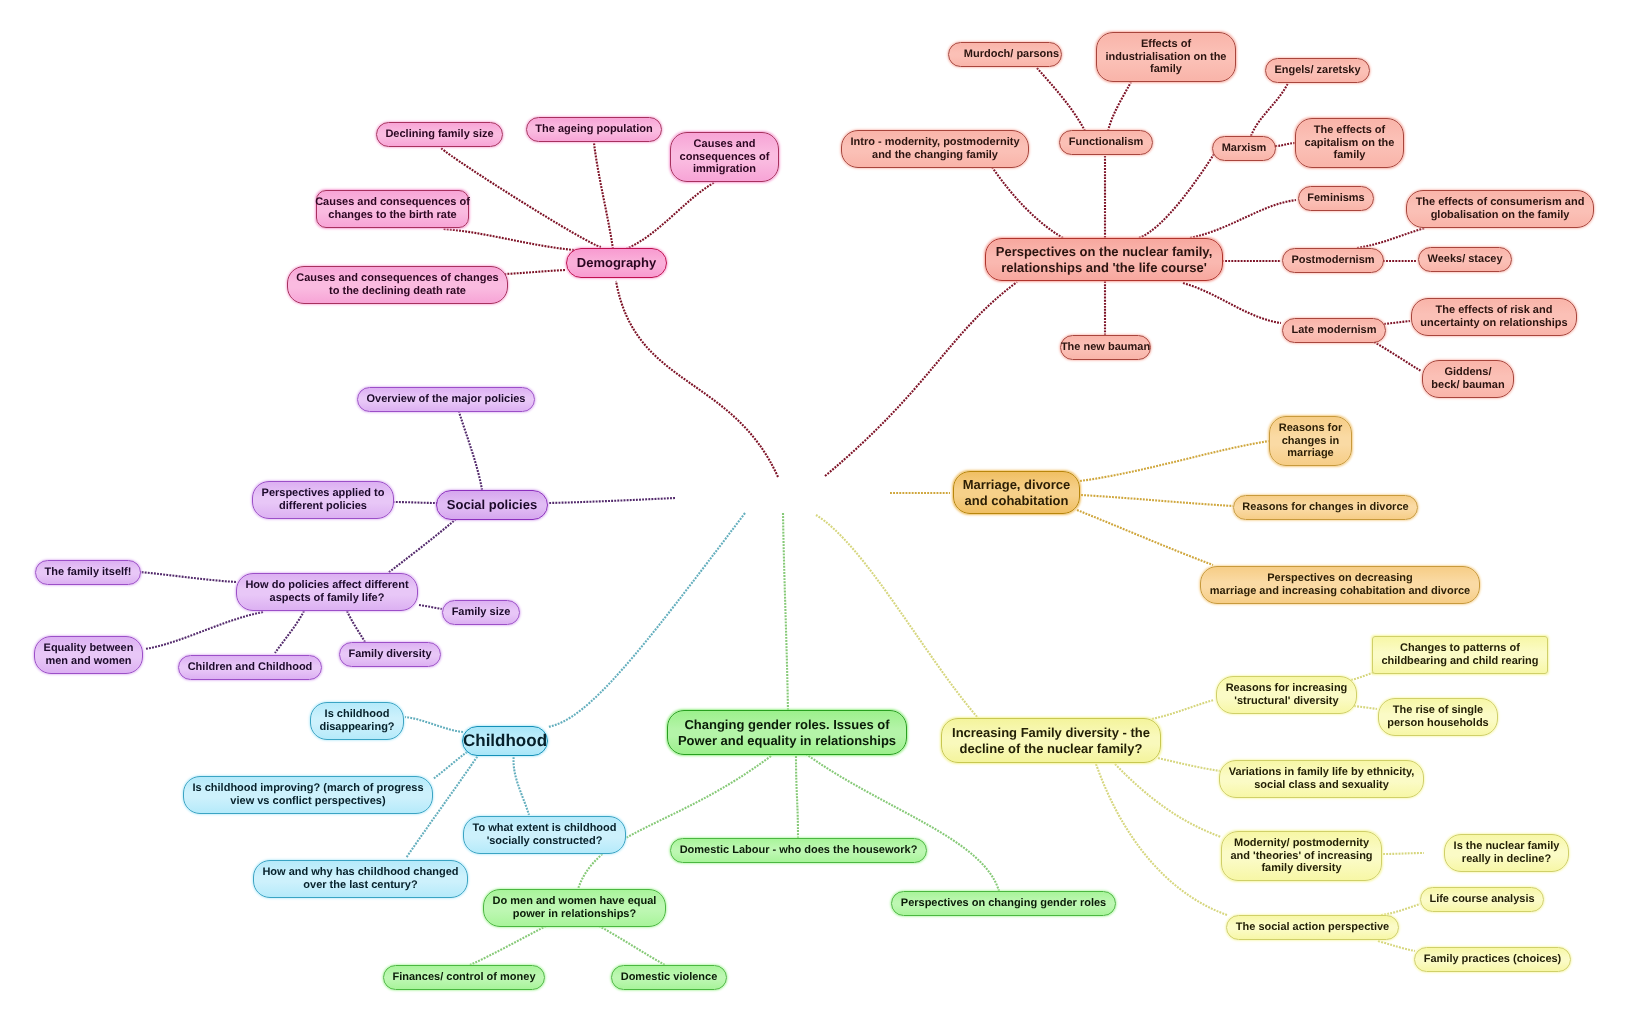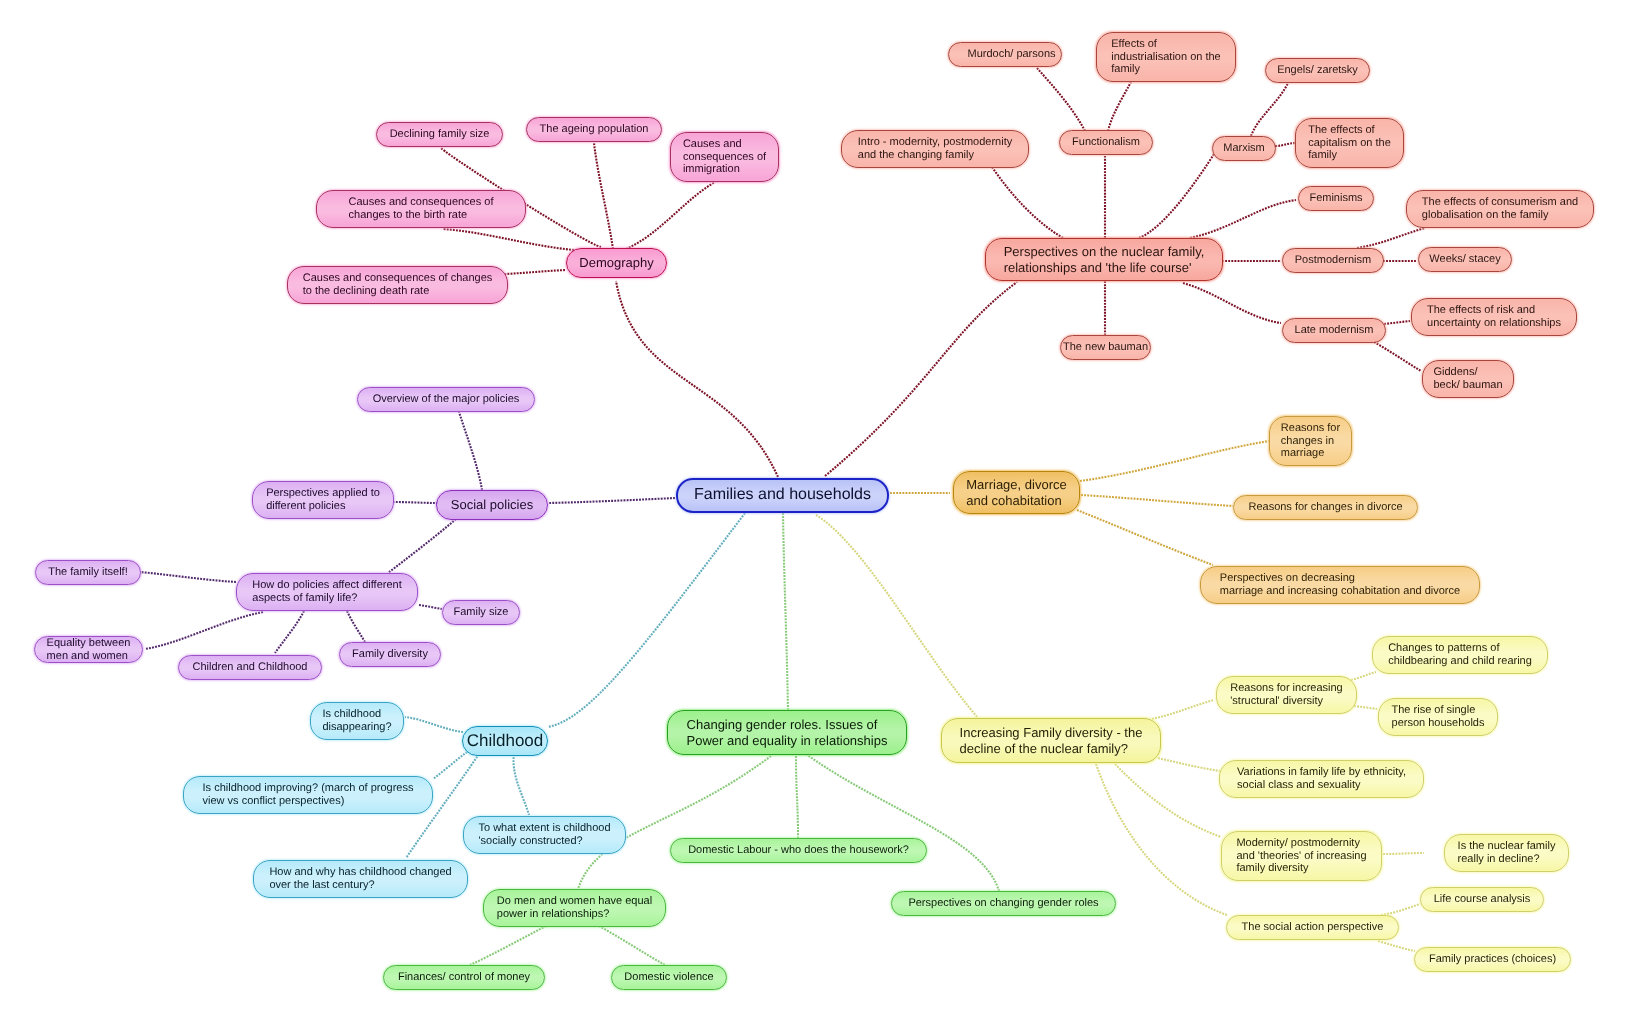--- a/index.html
+++ b/index.html
@@ -3,21 +3,21 @@
 <meta charset="utf-8">
 <title>Families and households - mind map</title>
 <style>
   html,body{margin:0;padding:0;background:#ffffff;}
   body{width:1627px;height:1027px;overflow:hidden;
        font-family:"Liberation Sans","DejaVu Sans",sans-serif;
        -webkit-font-smoothing:antialiased;text-rendering:geometricPrecision;}
   #mindmap{position:relative;width:1627px;height:1027px;background:#ffffff;}
   #edge-layer{position:absolute;left:0;top:0;width:1627px;height:1027px;pointer-events:none;}
   .node{position:absolute;box-sizing:border-box;display:flex;align-items:center;
-        justify-content:center;font-weight:normal;
+        justify-content:center;text-align:center;font-weight:bold;
         white-space:pre;line-height:1.18;letter-spacing:0;border-style:solid;
         cursor:default;}
 </style>
 </head>
 <body>
 
 <div id="mindmap">
   <svg id="edge-layer" viewBox="0 0 1627 1027" width="1627" height="1027" aria-hidden="true">
       <path d="M 778 477 C 732 375, 635 388, 616 281" fill="none" stroke="#7d1226" stroke-width="2.1" stroke-linecap="butt" stroke-dasharray="1.9 1.2"></path>
       <path d="M 825 476 C 931 388, 948 333, 1017 282" fill="none" stroke="#7d1226" stroke-width="2.1" stroke-linecap="butt" stroke-dasharray="1.9 1.2"></path>
@@ -69,28 +69,27 @@
       <path d="M 1152 719 C 1175 714, 1195 705, 1214 700" fill="none" stroke="#d6d67e" stroke-width="2.1" stroke-linecap="butt" stroke-dasharray="1.9 1.2"></path>
       <path d="M 1351 680 C 1360 678, 1368 674, 1376 672" fill="none" stroke="#d6d67e" stroke-width="2.1" stroke-linecap="butt" stroke-dasharray="1.9 1.2"></path>
       <path d="M 1354 706 C 1362 707, 1370 708, 1377 709" fill="none" stroke="#d6d67e" stroke-width="2.1" stroke-linecap="butt" stroke-dasharray="1.9 1.2"></path>
       <path d="M 1158 758 C 1179 763, 1200 768, 1220 771" fill="none" stroke="#d6d67e" stroke-width="2.1" stroke-linecap="butt" stroke-dasharray="1.9 1.2"></path>
       <path d="M 1115 764 C 1148 798, 1180 822, 1221 837" fill="none" stroke="#d6d67e" stroke-width="2.1" stroke-linecap="butt" stroke-dasharray="1.9 1.2"></path>
       <path d="M 1383 854 C 1398 854, 1410 853, 1424 853" fill="none" stroke="#d6d67e" stroke-width="2.1" stroke-linecap="butt" stroke-dasharray="1.9 1.2"></path>
       <path d="M 1096 764 C 1122 838, 1168 894, 1227 915" fill="none" stroke="#d6d67e" stroke-width="2.1" stroke-linecap="butt" stroke-dasharray="1.9 1.2"></path>
       <path d="M 1381 915 C 1396 913, 1408 908, 1420 904" fill="none" stroke="#d6d67e" stroke-width="2.1" stroke-linecap="butt" stroke-dasharray="1.9 1.2"></path>
       <path d="M 1378 941 C 1392 945, 1404 949, 1415 951" fill="none" stroke="#d6d67e" stroke-width="2.1" stroke-linecap="butt" stroke-dasharray="1.9 1.2"></path>
     </svg>
-<div class="node" style="left: 676px; top: 478px; width: 213px; height: 35px; border-radius: 17px; border-width: 2.3px; border-color: rgb(28, 36, 200); color: rgb(12, 16, 48); font-size: 16px; background: linear-gradient(rgb(184, 194, 246) 0%, rgb(204, 211, 251) 42%, rgb(204, 211, 251) 58%, rgb(184, 194, 246) 100%); box-shadow: rgb(184, 194, 246) 0px 0px 2.2px 0.6px;">Families and households</div>
     <div class="node" style="left: 566px; top: 248px; width: 101px; height: 30px; border-radius: 15px; border-width: 1.6px; border-color: rgb(192, 16, 80); color: rgb(43, 6, 33); font-size: 13px; background: linear-gradient(rgb(248, 154, 208) 0%, rgb(250, 175, 217) 42%, rgb(250, 175, 217) 58%, rgb(248, 154, 208) 100%); box-shadow: rgb(248, 154, 208) 0px 0px 2.2px 0.6px;">Demography</div>
     <div class="node" style="left: 376px; top: 122px; width: 127px; height: 25px; border-radius: 12.5px; border-width: 1.3px; border-color: rgb(168, 48, 94); color: rgb(43, 6, 33); font-size: 11px; background: linear-gradient(rgb(247, 164, 214) 0%, rgb(250, 187, 224) 42%, rgb(250, 187, 224) 58%, rgb(247, 164, 214) 100%); box-shadow: rgb(247, 164, 214) 0px 0px 2.2px 0.6px;">Declining family size</div>
     <div class="node" style="left: 526px; top: 117px; width: 136px; height: 25px; border-radius: 12.5px; border-width: 1.3px; border-color: rgb(168, 48, 94); color: rgb(43, 6, 33); font-size: 11px; background: linear-gradient(rgb(247, 164, 214) 0%, rgb(250, 187, 224) 42%, rgb(250, 187, 224) 58%, rgb(247, 164, 214) 100%); box-shadow: rgb(247, 164, 214) 0px 0px 2.2px 0.6px;">The ageing population</div>
     <div class="node" style="left: 670px; top: 132px; width: 109px; height: 50px; border-radius: 17px; border-width: 1.3px; border-color: rgb(168, 48, 94); color: rgb(43, 6, 33); font-size: 11px; background: linear-gradient(rgb(247, 164, 214) 0%, rgb(250, 187, 224) 42%, rgb(250, 187, 224) 58%, rgb(247, 164, 214) 100%); box-shadow: rgb(247, 164, 214) 0px 0px 2.2px 0.6px;">Causes and
 consequences of
 immigration</div>
-    <div class="node" style="left: 316px; top: 190px; width: 210px; height: 38px; border-radius: 17px; border-width: 1.3px; border-color: rgb(168, 48, 94); color: rgb(43, 6, 33); font-size: 11px; background: linear-gradient(rgb(247, 164, 214) 0%, rgb(250, 187, 224) 42%, rgb(250, 187, 224) 58%, rgb(247, 164, 214) 100%); box-shadow: rgb(247, 164, 214) 0px 0px 2.2px 0.6px;">Causes and consequences of
+    <div class="node" style="left: 316px; top: 190px; width: 153px; height: 38px; border-radius: 10px; border-width: 1.3px; border-color: rgb(168, 48, 94); color: rgb(43, 6, 33); font-size: 11px; background: linear-gradient(rgb(247, 164, 214) 0%, rgb(250, 187, 224) 42%, rgb(250, 187, 224) 58%, rgb(247, 164, 214) 100%); box-shadow: rgb(247, 164, 214) 0px 0px 2.2px 0.6px;">Causes and consequences of
 changes to the birth rate</div>
     <div class="node" style="left: 287px; top: 266px; width: 221px; height: 38px; border-radius: 17px; border-width: 1.3px; border-color: rgb(168, 48, 94); color: rgb(43, 6, 33); font-size: 11px; background: linear-gradient(rgb(247, 164, 214) 0%, rgb(250, 187, 224) 42%, rgb(250, 187, 224) 58%, rgb(247, 164, 214) 100%); box-shadow: rgb(247, 164, 214) 0px 0px 2.2px 0.6px;">Causes and consequences of changes
 to the declining death rate</div>
     <div class="node" style="left: 985px; top: 238px; width: 238px; height: 43px; border-radius: 17px; border-width: 1.6px; border-color: rgb(176, 52, 44); color: rgb(43, 20, 16); font-size: 13px; background: linear-gradient(rgb(247, 167, 158) 0%, rgb(250, 184, 176) 42%, rgb(250, 184, 176) 58%, rgb(247, 167, 158) 100%); box-shadow: rgb(247, 167, 158) 0px 0px 2.2px 0.6px;">Perspectives on the nuclear family,
 relationships and 'the life course'</div>
     <div class="node" style="left: 841px; top: 130px; width: 188px; height: 38px; border-radius: 17px; border-width: 1.3px; border-color: rgb(168, 69, 60); color: rgb(43, 20, 16); font-size: 11px; background: linear-gradient(rgb(249, 180, 169) 0%, rgb(251, 192, 182) 42%, rgb(251, 192, 182) 58%, rgb(249, 180, 169) 100%); box-shadow: rgb(249, 180, 169) 0px 0px 2.2px 0.6px;">Intro - modernity, postmodernity
 and the changing family</div>
     <div class="node" style="left: 1059px; top: 130px; width: 94px; height: 25px; border-radius: 12.5px; border-width: 1.3px; border-color: rgb(168, 69, 60); color: rgb(43, 20, 16); font-size: 11px; background: linear-gradient(rgb(249, 180, 169) 0%, rgb(251, 192, 182) 42%, rgb(251, 192, 182) 58%, rgb(249, 180, 169) 100%); box-shadow: rgb(249, 180, 169) 0px 0px 2.2px 0.6px;">Functionalism</div>
     <div class="node" style="left: 948px; top: 42px; width: 114px; height: 25px; border-radius: 12.5px; border-width: 1.3px; border-color: rgb(168, 69, 60); color: rgb(43, 20, 16); font-size: 11px; background: linear-gradient(rgb(249, 180, 169) 0%, rgb(251, 192, 182) 42%, rgb(251, 192, 182) 58%, rgb(249, 180, 169) 100%); box-shadow: rgb(249, 180, 169) 0px 0px 2.2px 0.6px; padding-left: 13px;">Murdoch/ parsons</div>
     <div class="node" style="left: 1096px; top: 32px; width: 140px; height: 50px; border-radius: 17px; border-width: 1.3px; border-color: rgb(168, 69, 60); color: rgb(43, 20, 16); font-size: 11px; background: linear-gradient(rgb(249, 180, 169) 0%, rgb(251, 192, 182) 42%, rgb(251, 192, 182) 58%, rgb(249, 180, 169) 100%); box-shadow: rgb(249, 180, 169) 0px 0px 2.2px 0.6px;">Effects of
@@ -120,21 +119,21 @@
     <div class="node" style="left: 1233px; top: 495px; width: 185px; height: 25px; border-radius: 12.5px; border-width: 1.3px; border-color: rgb(200, 154, 60); color: rgb(43, 30, 5); font-size: 11px; background: linear-gradient(rgb(246, 205, 134) 0%, rgb(250, 218, 164) 42%, rgb(250, 218, 164) 58%, rgb(246, 205, 134) 100%); box-shadow: rgb(246, 205, 134) 0px 0px 2.2px 0.6px;">Reasons for changes in divorce</div>
     <div class="node" style="left: 1200px; top: 566px; width: 280px; height: 38px; border-radius: 17px; border-width: 1.3px; border-color: rgb(200, 154, 60); color: rgb(43, 30, 5); font-size: 11px; background: linear-gradient(rgb(246, 205, 134) 0%, rgb(250, 218, 164) 42%, rgb(250, 218, 164) 58%, rgb(246, 205, 134) 100%); box-shadow: rgb(246, 205, 134) 0px 0px 2.2px 0.6px;">Perspectives on decreasing
 marriage and increasing cohabitation and divorce</div>
     <div class="node" style="left: 436px; top: 490px; width: 112px; height: 30px; border-radius: 15px; border-width: 1.6px; border-color: rgb(140, 47, 190); color: rgb(28, 10, 42); font-size: 13px; background: linear-gradient(rgb(213, 166, 238) 0%, rgb(225, 188, 244) 42%, rgb(225, 188, 244) 58%, rgb(213, 166, 238) 100%); box-shadow: rgb(213, 166, 238) 0px 0px 2.2px 0.6px;">Social policies</div>
     <div class="node" style="left: 357px; top: 387px; width: 178px; height: 25px; border-radius: 12.5px; border-width: 1.3px; border-color: rgb(156, 79, 200); color: rgb(28, 10, 42); font-size: 11px; background: linear-gradient(rgb(220, 176, 242) 0%, rgb(232, 199, 247) 42%, rgb(232, 199, 247) 58%, rgb(220, 176, 242) 100%); box-shadow: rgb(220, 176, 242) 0px 0px 2.2px 0.6px;">Overview of the major policies</div>
     <div class="node" style="left: 252px; top: 481px; width: 142px; height: 38px; border-radius: 17px; border-width: 1.3px; border-color: rgb(156, 79, 200); color: rgb(28, 10, 42); font-size: 11px; background: linear-gradient(rgb(220, 176, 242) 0%, rgb(232, 199, 247) 42%, rgb(232, 199, 247) 58%, rgb(220, 176, 242) 100%); box-shadow: rgb(220, 176, 242) 0px 0px 2.2px 0.6px;">Perspectives applied to
 different policies</div>
     <div class="node" style="left: 236px; top: 573px; width: 182px; height: 38px; border-radius: 17px; border-width: 1.3px; border-color: rgb(156, 79, 200); color: rgb(28, 10, 42); font-size: 11px; background: linear-gradient(rgb(220, 176, 242) 0%, rgb(232, 199, 247) 42%, rgb(232, 199, 247) 58%, rgb(220, 176, 242) 100%); box-shadow: rgb(220, 176, 242) 0px 0px 2.2px 0.6px;">How do policies affect different
 aspects of family life?</div>
     <div class="node" style="left: 35px; top: 560px; width: 106px; height: 25px; border-radius: 12.5px; border-width: 1.3px; border-color: rgb(156, 79, 200); color: rgb(28, 10, 42); font-size: 11px; background: linear-gradient(rgb(220, 176, 242) 0%, rgb(232, 199, 247) 42%, rgb(232, 199, 247) 58%, rgb(220, 176, 242) 100%); box-shadow: rgb(220, 176, 242) 0px 0px 2.2px 0.6px;">The family itself!</div>
-    <div class="node" style="left: 34px; top: 636px; width: 109px; height: 27px; border-radius: 17px; border-width: 1.3px; border-color: rgb(156, 79, 200); color: rgb(28, 10, 42); font-size: 11px; background: linear-gradient(rgb(220, 176, 242) 0%, rgb(232, 199, 247) 42%, rgb(232, 199, 247) 58%, rgb(220, 176, 242) 100%); box-shadow: rgb(220, 176, 242) 0px 0px 2.2px 0.6px;">Equality between
+    <div class="node" style="left: 34px; top: 636px; width: 109px; height: 38px; border-radius: 17px; border-width: 1.3px; border-color: rgb(156, 79, 200); color: rgb(28, 10, 42); font-size: 11px; background: linear-gradient(rgb(220, 176, 242) 0%, rgb(232, 199, 247) 42%, rgb(232, 199, 247) 58%, rgb(220, 176, 242) 100%); box-shadow: rgb(220, 176, 242) 0px 0px 2.2px 0.6px;">Equality between
 men and women</div>
     <div class="node" style="left: 178px; top: 655px; width: 144px; height: 25px; border-radius: 12.5px; border-width: 1.3px; border-color: rgb(156, 79, 200); color: rgb(28, 10, 42); font-size: 11px; background: linear-gradient(rgb(220, 176, 242) 0%, rgb(232, 199, 247) 42%, rgb(232, 199, 247) 58%, rgb(220, 176, 242) 100%); box-shadow: rgb(220, 176, 242) 0px 0px 2.2px 0.6px;">Children and Childhood</div>
     <div class="node" style="left: 339px; top: 642px; width: 102px; height: 25px; border-radius: 12.5px; border-width: 1.3px; border-color: rgb(156, 79, 200); color: rgb(28, 10, 42); font-size: 11px; background: linear-gradient(rgb(220, 176, 242) 0%, rgb(232, 199, 247) 42%, rgb(232, 199, 247) 58%, rgb(220, 176, 242) 100%); box-shadow: rgb(220, 176, 242) 0px 0px 2.2px 0.6px;">Family diversity</div>
     <div class="node" style="left: 442px; top: 600px; width: 78px; height: 25px; border-radius: 12.5px; border-width: 1.3px; border-color: rgb(156, 79, 200); color: rgb(28, 10, 42); font-size: 11px; background: linear-gradient(rgb(220, 176, 242) 0%, rgb(232, 199, 247) 42%, rgb(232, 199, 247) 58%, rgb(220, 176, 242) 100%); box-shadow: rgb(220, 176, 242) 0px 0px 2.2px 0.6px;">Family size</div>
     <div class="node" style="left: 462px; top: 726px; width: 86px; height: 30px; border-radius: 15px; border-width: 1.6px; border-color: rgb(19, 144, 184); color: rgb(6, 32, 42); font-size: 17px; background: linear-gradient(rgb(167, 230, 248) 0%, rgb(192, 238, 251) 42%, rgb(192, 238, 251) 58%, rgb(167, 230, 248) 100%); box-shadow: rgb(167, 230, 248) 0px 0px 2.2px 0.6px;">Childhood</div>
     <div class="node" style="left: 310px; top: 702px; width: 94px; height: 38px; border-radius: 17px; border-width: 1.3px; border-color: rgb(58, 164, 196); color: rgb(6, 32, 42); font-size: 11px; background: linear-gradient(rgb(181, 234, 250) 0%, rgb(205, 241, 252) 42%, rgb(205, 241, 252) 58%, rgb(181, 234, 250) 100%); box-shadow: rgb(181, 234, 250) 0px 0px 2.2px 0.6px;">Is childhood
 disappearing?</div>
     <div class="node" style="left: 183px; top: 776px; width: 250px; height: 38px; border-radius: 17px; border-width: 1.3px; border-color: rgb(58, 164, 196); color: rgb(6, 32, 42); font-size: 11px; background: linear-gradient(rgb(181, 234, 250) 0%, rgb(205, 241, 252) 42%, rgb(205, 241, 252) 58%, rgb(181, 234, 250) 100%); box-shadow: rgb(181, 234, 250) 0px 0px 2.2px 0.6px;">Is childhood improving? (march of progress
 view vs conflict perspectives)</div>
     <div class="node" style="left: 253px; top: 860px; width: 215px; height: 38px; border-radius: 17px; border-width: 1.3px; border-color: rgb(58, 164, 196); color: rgb(6, 32, 42); font-size: 11px; background: linear-gradient(rgb(181, 234, 250) 0%, rgb(205, 241, 252) 42%, rgb(205, 241, 252) 58%, rgb(181, 234, 250) 100%); box-shadow: rgb(181, 234, 250) 0px 0px 2.2px 0.6px;">How and why has childhood changed
@@ -146,21 +145,21 @@
     <div class="node" style="left: 670px; top: 838px; width: 257px; height: 25px; border-radius: 12.5px; border-width: 1.3px; border-color: rgb(74, 184, 64); color: rgb(10, 28, 8); font-size: 11px; background: linear-gradient(rgb(168, 244, 154) 0%, rgb(189, 247, 178) 42%, rgb(189, 247, 178) 58%, rgb(168, 244, 154) 100%); box-shadow: rgb(168, 244, 154) 0px 0px 2.2px 0.6px;">Domestic Labour - who does the housework?</div>
     <div class="node" style="left: 483px; top: 889px; width: 183px; height: 38px; border-radius: 17px; border-width: 1.3px; border-color: rgb(74, 184, 64); color: rgb(10, 28, 8); font-size: 11px; background: linear-gradient(rgb(168, 244, 154) 0%, rgb(189, 247, 178) 42%, rgb(189, 247, 178) 58%, rgb(168, 244, 154) 100%); box-shadow: rgb(168, 244, 154) 0px 0px 2.2px 0.6px;">Do men and women have equal
 power in relationships?</div>
     <div class="node" style="left: 383px; top: 965px; width: 162px; height: 25px; border-radius: 12.5px; border-width: 1.3px; border-color: rgb(74, 184, 64); color: rgb(10, 28, 8); font-size: 11px; background: linear-gradient(rgb(168, 244, 154) 0%, rgb(189, 247, 178) 42%, rgb(189, 247, 178) 58%, rgb(168, 244, 154) 100%); box-shadow: rgb(168, 244, 154) 0px 0px 2.2px 0.6px;">Finances/ control of money</div>
     <div class="node" style="left: 611px; top: 965px; width: 116px; height: 25px; border-radius: 12.5px; border-width: 1.3px; border-color: rgb(74, 184, 64); color: rgb(10, 28, 8); font-size: 11px; background: linear-gradient(rgb(168, 244, 154) 0%, rgb(189, 247, 178) 42%, rgb(189, 247, 178) 58%, rgb(168, 244, 154) 100%); box-shadow: rgb(168, 244, 154) 0px 0px 2.2px 0.6px;">Domestic violence</div>
     <div class="node" style="left: 891px; top: 891px; width: 225px; height: 25px; border-radius: 12.5px; border-width: 1.3px; border-color: rgb(74, 184, 64); color: rgb(10, 28, 8); font-size: 11px; background: linear-gradient(rgb(168, 244, 154) 0%, rgb(189, 247, 178) 42%, rgb(189, 247, 178) 58%, rgb(168, 244, 154) 100%); box-shadow: rgb(168, 244, 154) 0px 0px 2.2px 0.6px;">Perspectives on changing gender roles</div>
     <div class="node" style="left: 941px; top: 718px; width: 220px; height: 45px; border-radius: 17px; border-width: 1.6px; border-color: rgb(200, 200, 80); color: rgb(34, 31, 5); font-size: 13px; background: linear-gradient(rgb(244, 244, 156) 0%, rgb(249, 249, 188) 42%, rgb(249, 249, 188) 58%, rgb(244, 244, 156) 100%); box-shadow: rgb(244, 244, 156) 0px 0px 2.2px 0.6px;">Increasing Family diversity - the
 decline of the nuclear family?</div>
     <div class="node" style="left: 1216px; top: 676px; width: 141px; height: 38px; border-radius: 17px; border-width: 1.3px; border-color: rgb(208, 208, 104); color: rgb(34, 31, 5); font-size: 11px; background: linear-gradient(rgb(247, 247, 166) 0%, rgb(251, 251, 198) 42%, rgb(251, 251, 198) 58%, rgb(247, 247, 166) 100%); box-shadow: rgb(247, 247, 166) 0px 0px 2.2px 0.6px;">Reasons for increasing
 'structural' diversity</div>
-    <div class="node" style="left: 1372px; top: 636px; width: 176px; height: 38px; border-radius: 17px; border-width: 1.3px; border-color: rgb(208, 208, 104); color: rgb(34, 31, 5); font-size: 11px; background: linear-gradient(rgb(247, 247, 166) 0%, rgb(251, 251, 198) 42%, rgb(251, 251, 198) 58%, rgb(247, 247, 166) 100%); box-shadow: rgb(247, 247, 166) 0px 0px 2.2px 0.6px;">Changes to patterns of
+    <div class="node" style="left: 1372px; top: 636px; width: 176px; height: 38px; border-radius: 3px; border-width: 1.3px; border-color: rgb(208, 208, 104); color: rgb(34, 31, 5); font-size: 11px; background: linear-gradient(rgb(247, 247, 166) 0%, rgb(251, 251, 198) 42%, rgb(251, 251, 198) 58%, rgb(247, 247, 166) 100%); box-shadow: rgb(247, 247, 166) 0px 0px 2.2px 0.6px;">Changes to patterns of
 childbearing and child rearing</div>
     <div class="node" style="left: 1378px; top: 698px; width: 120px; height: 38px; border-radius: 17px; border-width: 1.3px; border-color: rgb(208, 208, 104); color: rgb(34, 31, 5); font-size: 11px; background: linear-gradient(rgb(247, 247, 166) 0%, rgb(251, 251, 198) 42%, rgb(251, 251, 198) 58%, rgb(247, 247, 166) 100%); box-shadow: rgb(247, 247, 166) 0px 0px 2.2px 0.6px;">The rise of single
 person households</div>
     <div class="node" style="left: 1219px; top: 760px; width: 205px; height: 38px; border-radius: 17px; border-width: 1.3px; border-color: rgb(208, 208, 104); color: rgb(34, 31, 5); font-size: 11px; background: linear-gradient(rgb(247, 247, 166) 0%, rgb(251, 251, 198) 42%, rgb(251, 251, 198) 58%, rgb(247, 247, 166) 100%); box-shadow: rgb(247, 247, 166) 0px 0px 2.2px 0.6px;">Variations in family life by ethnicity,
 social class and sexuality</div>
     <div class="node" style="left: 1221px; top: 831px; width: 161px; height: 50px; border-radius: 17px; border-width: 1.3px; border-color: rgb(208, 208, 104); color: rgb(34, 31, 5); font-size: 11px; background: linear-gradient(rgb(247, 247, 166) 0%, rgb(251, 251, 198) 42%, rgb(251, 251, 198) 58%, rgb(247, 247, 166) 100%); box-shadow: rgb(247, 247, 166) 0px 0px 2.2px 0.6px;">Modernity/ postmodernity
 and 'theories' of increasing
 family diversity</div>
     <div class="node" style="left: 1424px; top: 834px; width: 125px; height: 38px; border-radius: 17px; border-width: 1.3px; border-color: rgb(208, 208, 104); color: rgb(34, 31, 5); font-size: 11px; background: linear-gradient(rgb(247, 247, 166) 0%, rgb(251, 251, 198) 42%, rgb(251, 251, 198) 58%, rgb(247, 247, 166) 100%); box-shadow: rgb(247, 247, 166) 0px 0px 2.2px 0.6px; margin-left: 20px;">Is the nuclear family
 really in decline?</div>

